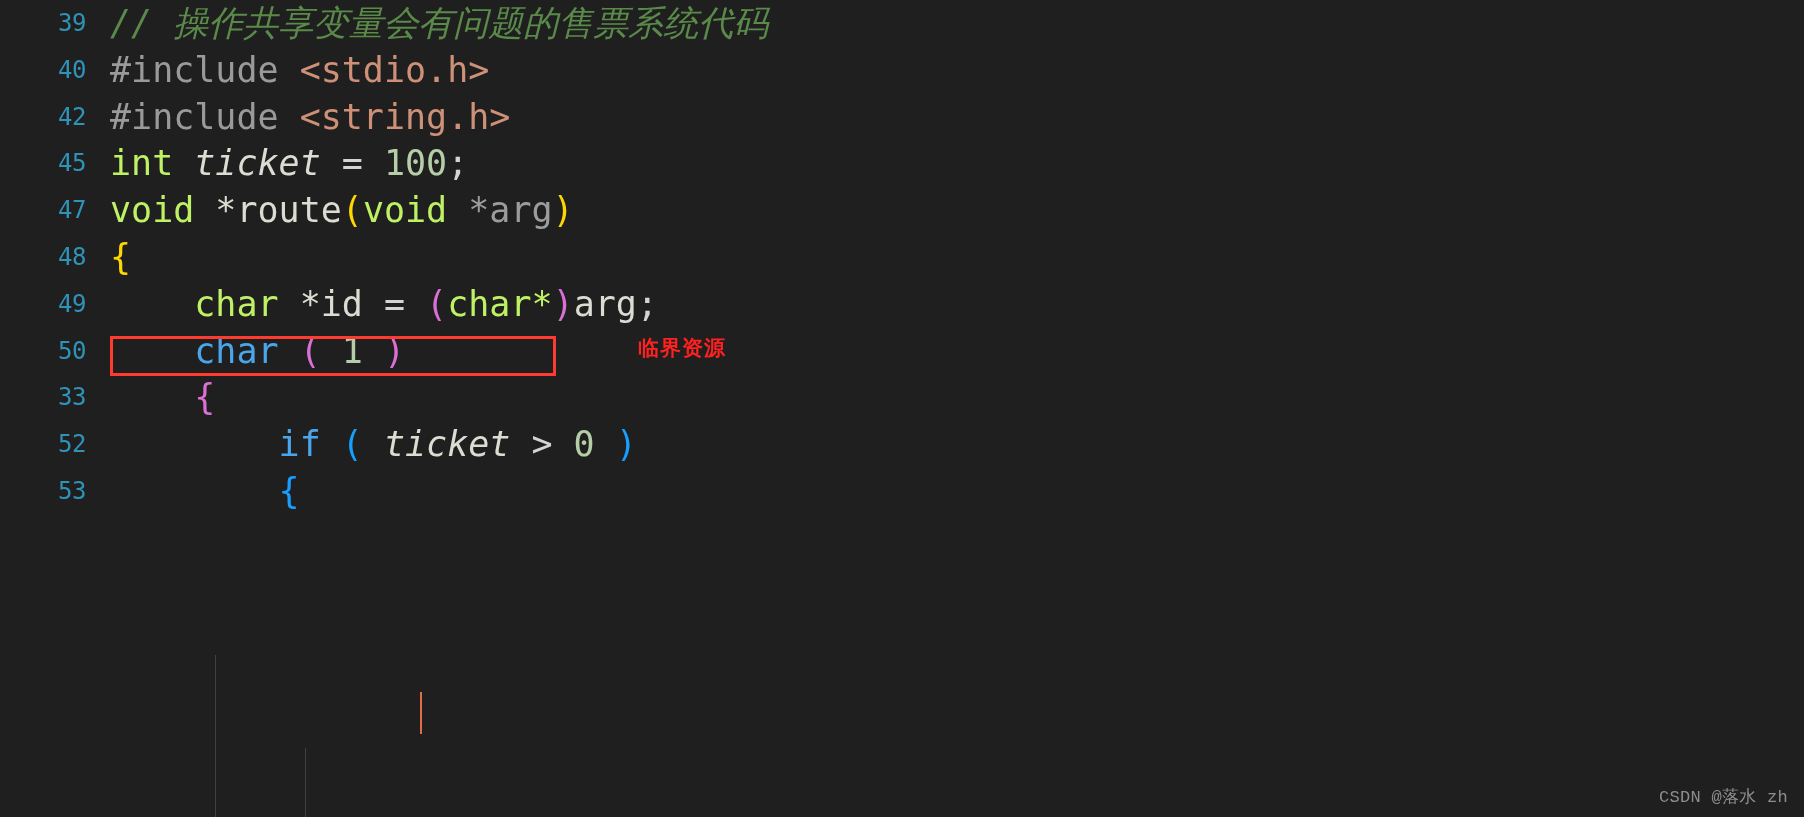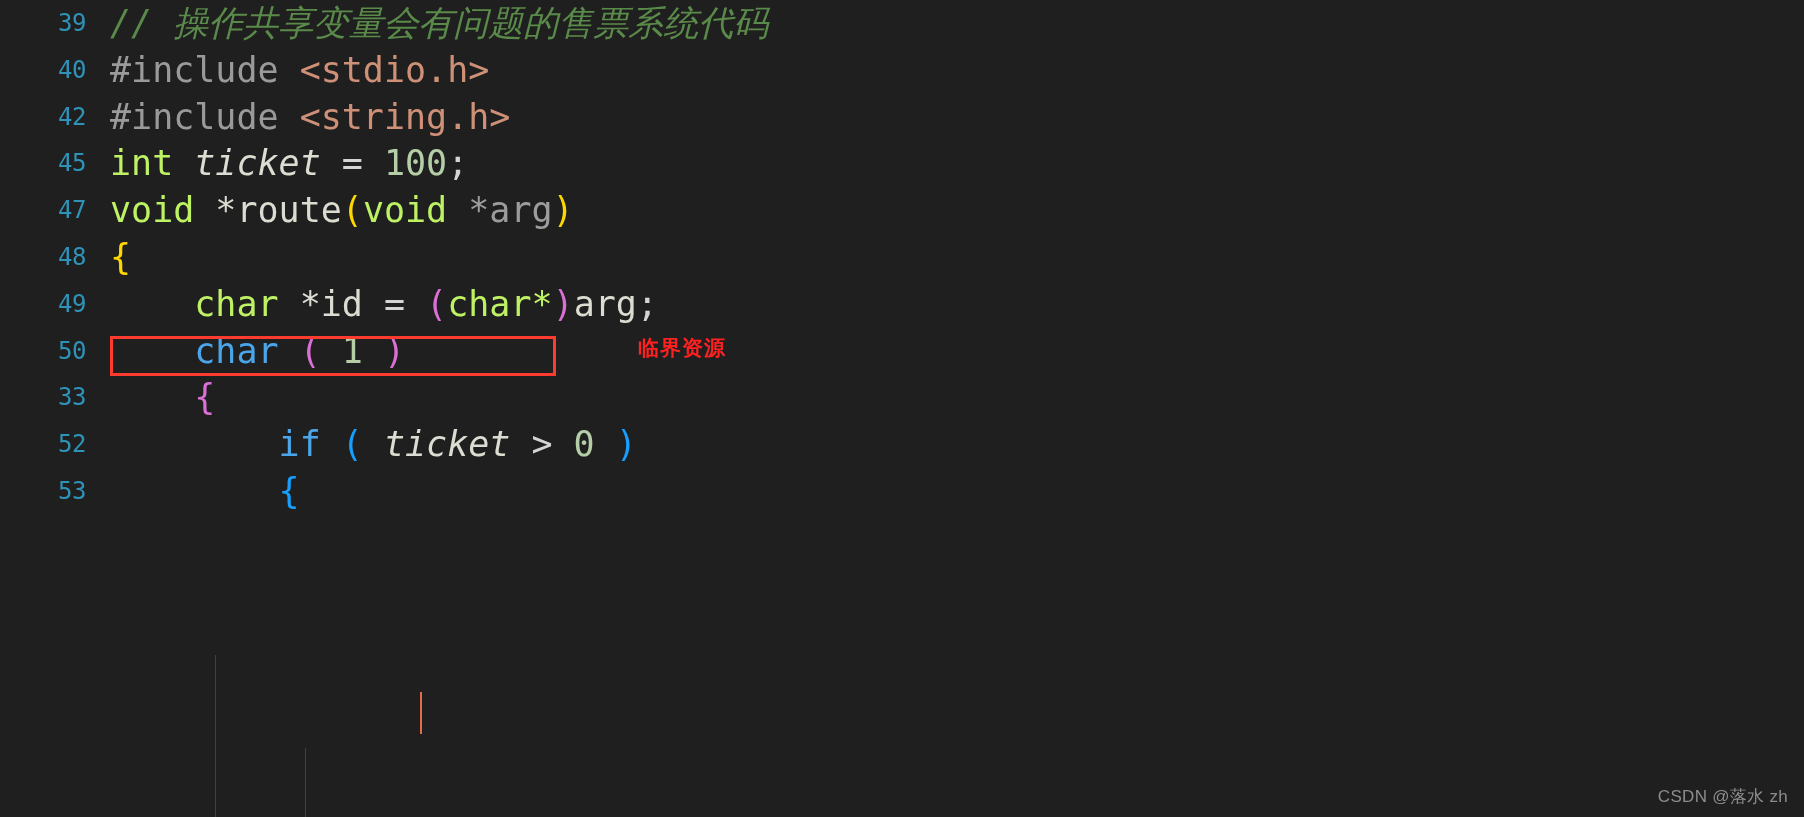--- a/index.html
+++ b/index.html
@@ -81,21 +81,21 @@
     position:absolute;
     width:2px;
     background:#e06c4a;
   }
   
   #watermark{
     position:absolute;
     right:16px;
     bottom:9px;
     color:#8d8d8d;
-    font-family:Liberation Sans, sans-serif;
+    font-family:Liberation Mono, monospace;
     font-size:17px;
     letter-spacing:0.3px;
     white-space:nowrap;
   }
 </style>
 </head>
 <body>
 
 <div id="editor">
 

